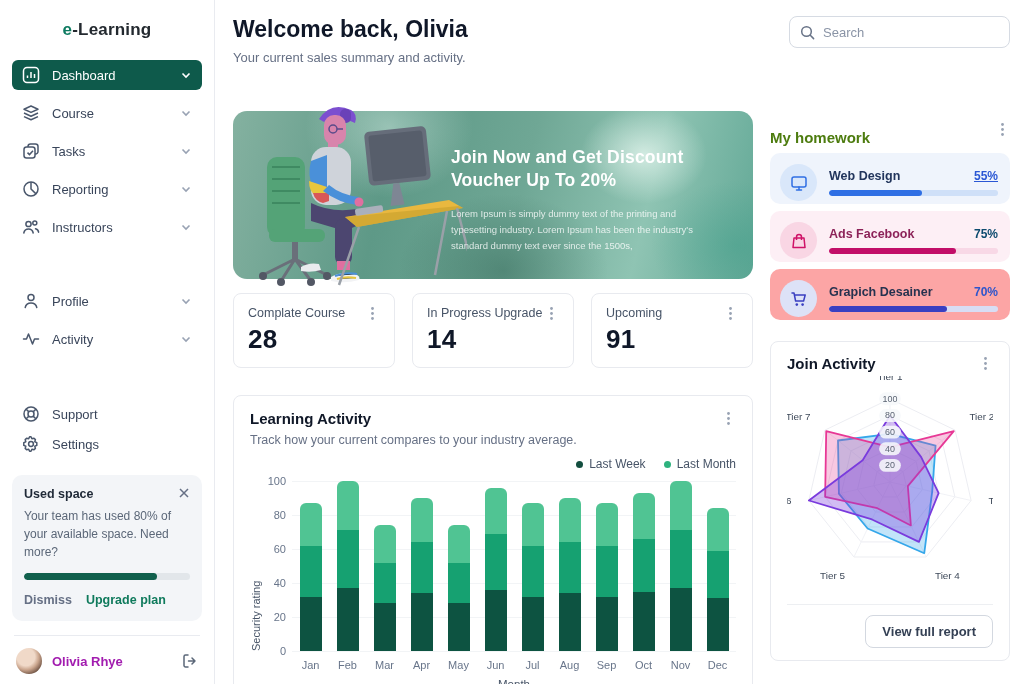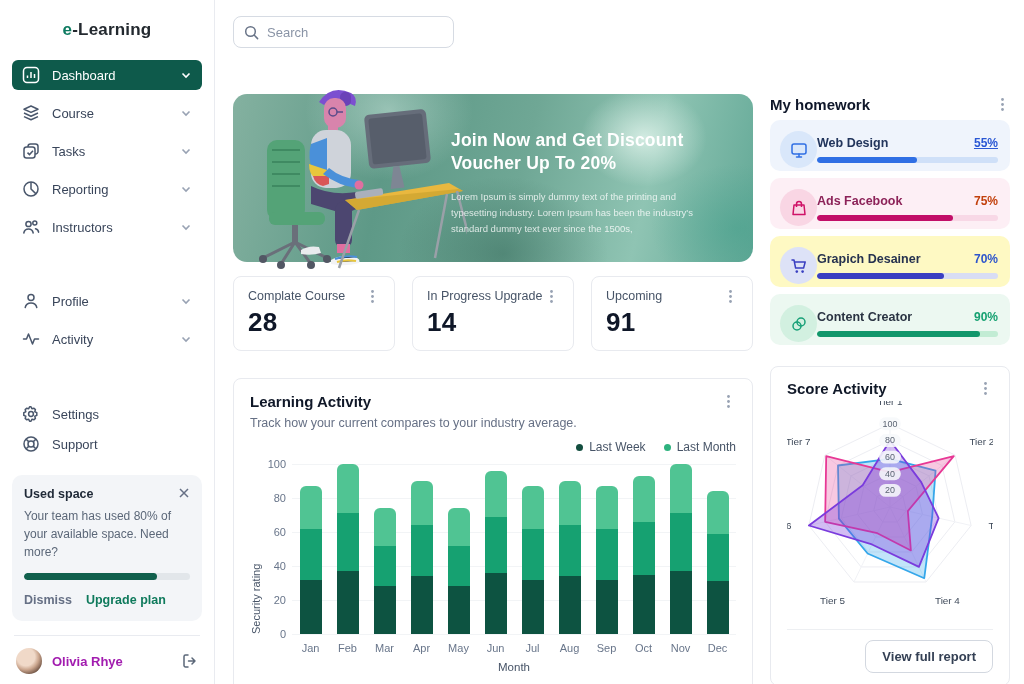--- a/index.html
+++ b/index.html
@@ -97,22 +97,22 @@
   .cols { position:absolute; inset:0; display:flex; }
   .col { flex:1; display:flex; justify-content:center; align-items:flex-end; }
   .stack { width:22px; display:flex; flex-direction:column-reverse; }
   .seg:last-child { border-radius:6px 6px 0 0; }
   .xrow { display:flex; margin-top:8px; }
   .xrow span { flex:1; text-align:center; font-size:11px; color:#68758a; }
   .xtitle { text-align:center; font-size:11.5px; color:#475467; margin-top:7px; }
 
   
   .hw-head { display:flex; justify-content:space-between; align-items:center; padding-top:2px; }
-  .hw-title { font-size:15px; font-weight:700; color:#0f172a; }
-  .hw-card { display:flex; align-items:center; height:51px; border-radius:10px; padding:8px 12px 0 10px; margin-top:7px; cursor:pointer; }
+  .hw-title { font-size:15px; font-weight:700; color:#4d7c0f;margin-top:16px; }
+  .hw-card { display:flex; align-items:center; gap:12px; height:51px; border-radius:10px; padding:8px 12px 0 10px; margin-top:7px; cursor:pointer; }
   .hw-card:first-of-type { margin-top:16px; }
   .hw-icon { width:37px; height:37px; border-radius:50%; display:flex; align-items:center; justify-content:center; }
   .hw-body { flex:1; }
   .hw-row1 { display:flex; justify-content:space-between; align-items:center; }
   .hw-name { font-size:12.5px; font-weight:600; }
   .hw-pct { font-size:12px; font-weight:700; }
   .hw-track { height:6px; border-radius:3px; margin-top:7px; overflow:hidden; }
   .hw-fill { height:100%; border-radius:3px; }
 
   
@@ -232,35 +232,35 @@
             <path d="M2.5 4.5L6 8l3.5-3.5"></path>
           </svg>
         </span>
     </div>
 
     <div class="nav-spacer"></div>
 
     <div class="nav-plain">
       <span class="nicon">
           <svg viewBox="0 0 18 18" fill="none" stroke="currentColor" stroke-width="1.5">
-            <circle cx="9" cy="9" r="2.4"></circle>
-            <path d="M9 1.8l.9 2 2.1-.6 1.4 1.4-.6 2.1 2 .9v2.8l-2 .9.6 2.1-1.4 1.4-2.1-.6-.9 2H7.6l-.9-2-2.1.6-1.4-1.4.6-2.1-2-.9V7.6l2-.9-.6-2.1 1.4-1.4 2.1.6.9-2z" stroke-linejoin="round"></path>
-          </svg>
-        </span>
-      <span class="nlabel">Settings</span>
-    </div>
-    <div class="nav-plain">
-      <span class="nicon">
-          <svg viewBox="0 0 18 18" fill="none" stroke="currentColor" stroke-width="1.5">
             <circle cx="9" cy="9" r="7"></circle>
             <circle cx="9" cy="9" r="3"></circle>
             <path d="M4.2 4.2l2.7 2.7M11.1 11.1l2.7 2.7M13.8 4.2l-2.7 2.7M6.9 11.1l-2.7 2.7"></path>
           </svg>
         </span>
       <span class="nlabel">Support</span>
+    </div>
+    <div class="nav-plain">
+      <span class="nicon">
+          <svg viewBox="0 0 18 18" fill="none" stroke="currentColor" stroke-width="1.5">
+            <circle cx="9" cy="9" r="2.4"></circle>
+            <path d="M9 1.8l.9 2 2.1-.6 1.4 1.4-.6 2.1 2 .9v2.8l-2 .9.6 2.1-1.4 1.4-2.1-.6-.9 2H7.6l-.9-2-2.1.6-1.4-1.4.6-2.1-2-.9V7.6l2-.9-.6-2.1 1.4-1.4 2.1.6.9-2z" stroke-linejoin="round"></path>
+          </svg>
+        </span>
+      <span class="nlabel">Settings</span>
     </div>
 
     <div class="used-card">
       <div class="used-title">Used space</div>
       <span class="used-close">
           <svg viewBox="0 0 16 16" fill="none" stroke="currentColor" stroke-width="1.5">
             <path d="M4 4l8 8M12 4l-8 8"></path>
           </svg>
         </span>
       <div class="used-body">Your team has used 80% of your available space. Need more?</div>
@@ -281,20 +281,24 @@
           <svg viewBox="0 0 16 16" fill="none" stroke="currentColor" stroke-width="1.5" stroke-linecap="round" stroke-linejoin="round">
             <path d="M6 2H3.5A1.5 1.5 0 002 3.5v9A1.5 1.5 0 003.5 14H6"></path>
             <path d="M10 5l3 3-3 3M13 8H6.5"></path>
           </svg>
         </span>
     </div>
   </aside>
 
   <div class="main">
     <div class="topbar">
+      <div>
+        <div class="page-title">Welcome back, Olivia</div>
+        <div class="page-sub">Your current sales summary and activity.</div>
+      </div>
       <div class="search">
         <svg width="15" height="15" viewBox="0 0 15 15" fill="none" stroke="currentColor" stroke-width="1.5">
             <circle cx="6.5" cy="6.5" r="4.8"></circle>
             <path d="M10.3 10.3L13.6 13.6" stroke-linecap="round"></path>
           </svg>
         <input type="text" placeholder="Search" style="">
       </div>
     </div>
 
     <div class="content-row">
@@ -581,68 +585,51 @@
         <div class="hw-card" style="background: rgb(253, 239, 245);">
           <div class="hw-icon" style="background: rgb(249, 214, 228); color: rgb(207, 18, 103);">
             <svg width="18" height="18" viewBox="0 0 18 18" fill="none" stroke="currentColor" stroke-width="1.5">
                 <path d="M4 6h10l1 9.5H3L4 6z" stroke-linejoin="round"></path>
                 <path d="M6.5 8V5a2.5 2.5 0 015 0v3"></path>
               </svg>
           </div>
           <div class="hw-body">
             <div class="hw-row1">
               <span class="hw-name" style="color: rgb(140, 34, 88);">Ads Facebook</span>
-              <span class="hw-pct" style="color: #c2410c;">75%</span>
+              <span class="hw-pct" style="color: #0c4a6e;">75%</span>
             </div>
             <div class="hw-track" style="background: rgb(248, 216, 230);">
                 <div class="hw-fill" style="background: rgb(194, 14, 104); width: 75%;"></div>
               </div>
           </div>
         </div>
 
-        <div class="hw-card" style="background: #fef9c3;">
+        <div class="hw-card" style="background: #fca5a5;">
           <div class="hw-icon" style="background: rgb(221, 226, 247); color: rgb(58, 63, 193);">
             <svg width="18" height="18" viewBox="0 0 18 18" fill="none" stroke="currentColor" stroke-width="1.5" stroke-linecap="round" stroke-linejoin="round">
                 <path d="M2 3h2l1.6 8h8l1.6-6H5"></path>
                 <circle cx="6.8" cy="14.6" r="1.3" fill="currentColor" stroke="none"></circle>
                 <circle cx="12.6" cy="14.6" r="1.3" fill="currentColor" stroke="none"></circle>
               </svg>
           </div>
           <div class="hw-body">
             <div class="hw-row1">
               <span class="hw-name" style="color: rgb(38, 50, 79);">Grapich Desainer</span>
               <span class="hw-pct" style="color: rgb(45, 85, 204);">70%</span>
             </div>
             <div class="hw-track" style="background: rgb(216, 221, 244);">
                 <div class="hw-fill" style="background: rgb(58, 63, 193); width: 70%;"></div>
               </div>
           </div>
         </div>
 
-        <div class="hw-card" style="background: rgb(236, 248, 241);">
-          <div class="hw-icon" style="background: rgb(210, 240, 224); color: rgb(23, 160, 119);">
-            <svg width="18" height="18" viewBox="0 0 18 18" fill="none" stroke="currentColor" stroke-width="1.5">
-                <circle cx="7" cy="11" r="4"></circle>
-                <circle cx="11" cy="7" r="4"></circle>
-              </svg>
-          </div>
-          <div class="hw-body">
-            <div class="hw-row1">
-              <span class="hw-name" style="color: rgb(42, 51, 66);">Content Creator</span>
-              <span class="hw-pct" style="color: rgb(22, 161, 113);">90%</span>
-            </div>
-            <div class="hw-track" style="background: rgb(194, 236, 212);">
-                <div class="hw-fill" style="background: rgb(18, 151, 107); width: 90%;"></div>
-              </div>
-          </div>
-        </div>
 
         <div class="score-card">
           <div class="card-head">
-            <div class="card-title">Score Activity</div>
+            <div class="card-title">Join Activity</div>
             <span class="kebab">
                 <svg width="3" height="13" viewBox="0 0 3 13" fill="currentColor">
                   <circle cx="1.5" cy="1.5" r="1.4"></circle>
                   <circle cx="1.5" cy="6.5" r="1.4"></circle>
                   <circle cx="1.5" cy="11.5" r="1.4"></circle>
                 </svg>
               </span>
           </div>
           <div class="radar-box">
             <svg id="radar" width="208" height="212" viewBox="0 0 208 212">

